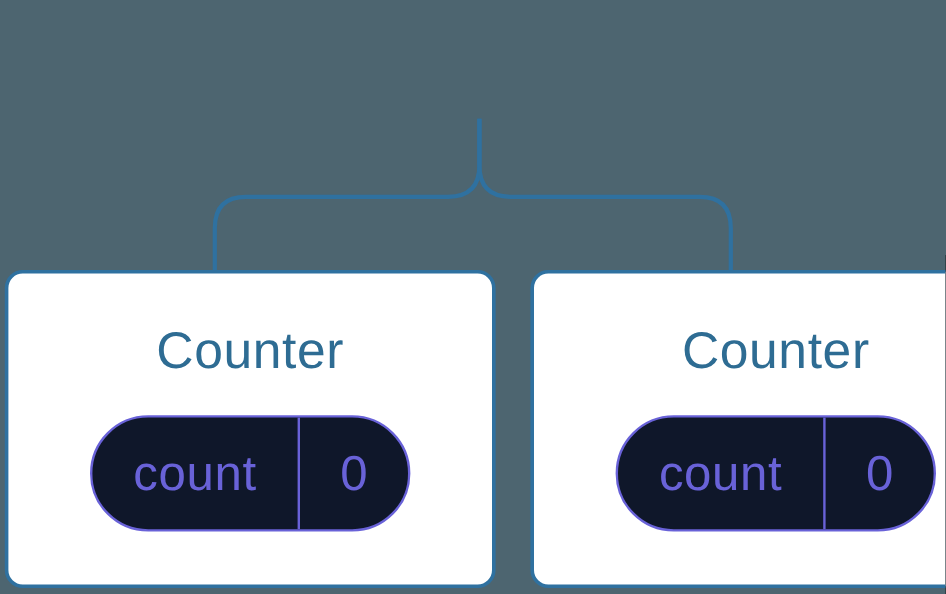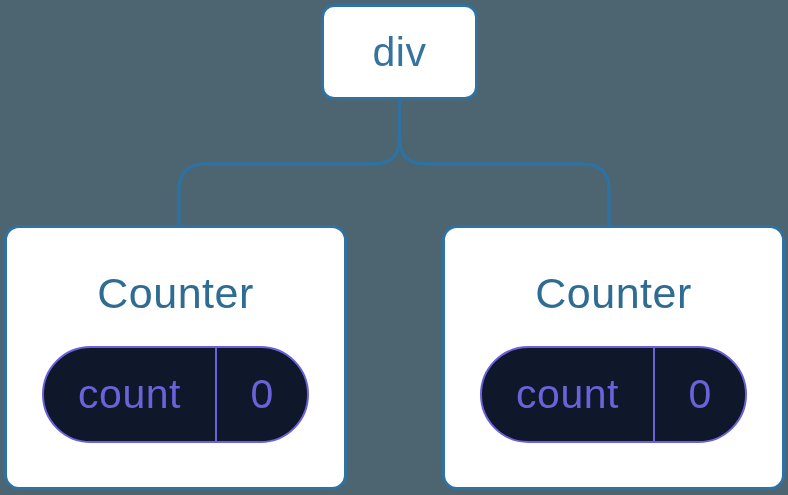--- a/index.html
+++ b/index.html
@@ -41,21 +41,21 @@
     justify-content: center;
   }
   .root-label {
     font-size: 41px;
     line-height: 1;
     color: #36749F;
     letter-spacing: 0.5px;
   }
   .counter-node {
     top: 225px;
-    width: 343px;
+    width: 409px;
     height: 265px;
     border-radius: 15px;
     display: flex;
     flex-direction: column;
     align-items: center;
   }
   .counter-left  { left: 4px; }
   .counter-right { left: 442px; }
   .counter-title {
     margin-top: 44px;
@@ -97,23 +97,20 @@
 </head>
 <body>
 
 <div class="canvas">
 
   <svg class="connectors" viewBox="0 0 788 495" xmlns="http://www.w3.org/2000/svg" aria-hidden="true">
     <path d="M 399.5 99 L 399.5 138 Q 399.5 164 373.5 164 L 205 164 Q 179 164 179 190 L 179 226" fill="none" stroke="#2F71A0" stroke-width="3.5"></path>
     <path d="M 399.5 99 L 399.5 138 Q 399.5 164 425.5 164 L 583 164 Q 609 164 609 190 L 609 226" fill="none" stroke="#2F71A0" stroke-width="3.5"></path>
   </svg>
 
-  <div class="node root-node">
-    <span class="root-label">div</span>
-  </div>
 
   <div class="node counter-node counter-left">
     <div class="counter-title">Counter</div>
     <div class="state-pill">
       <span class="pill-key">count</span>
       <span class="pill-value">0</span>
     </div>
   </div>
 
   <div class="node counter-node counter-right">

